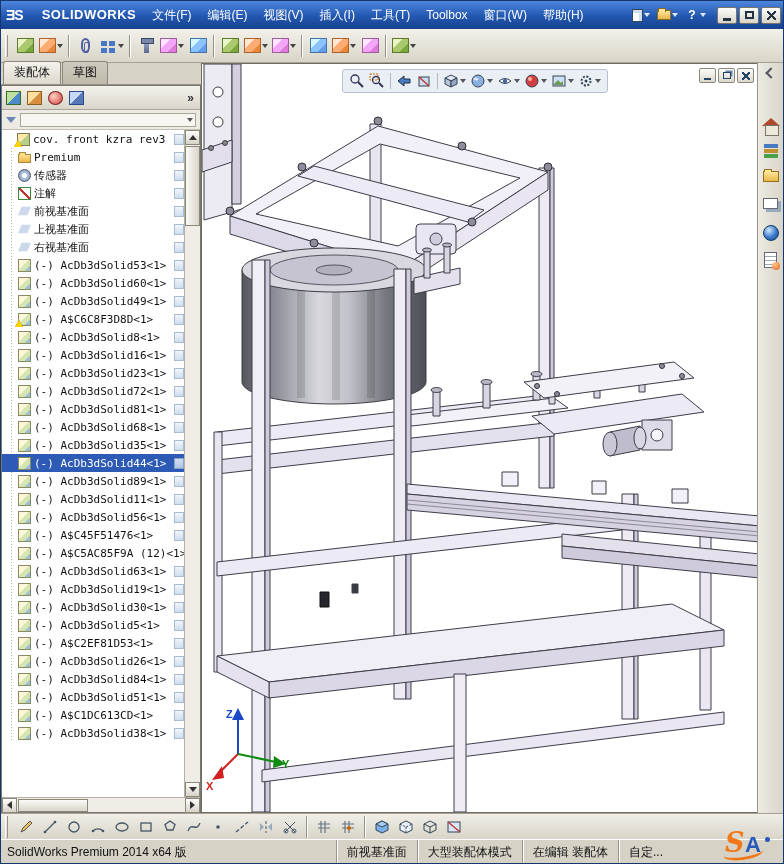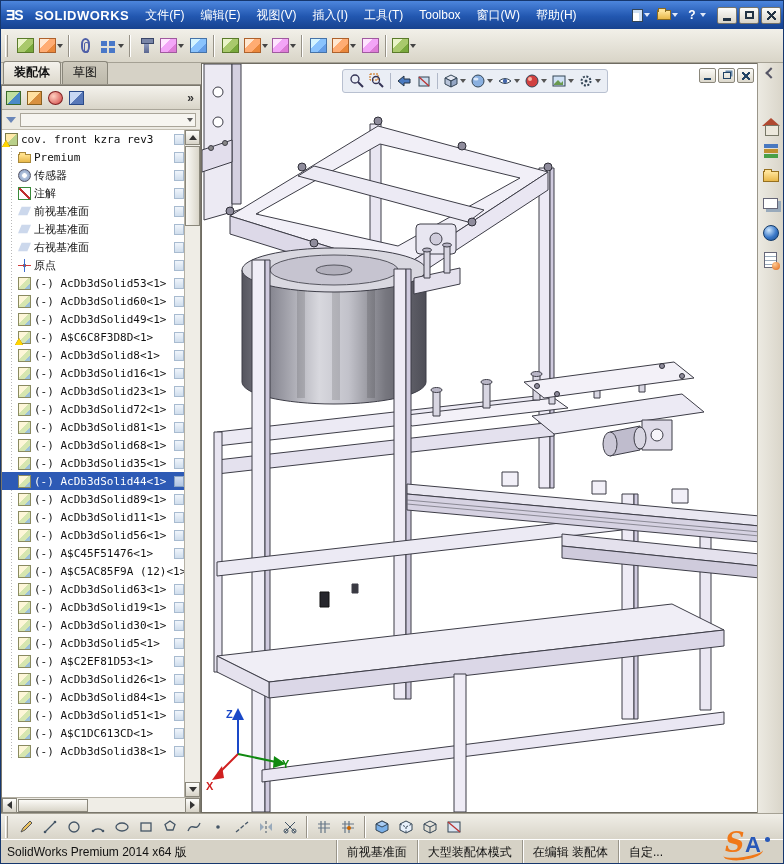--- a/index.html
+++ b/index.html
@@ -2,21 +2,21 @@
 <html><head>
 <meta charset="utf-8">
 <style>
 *{margin:0;padding:0;box-sizing:border-box}
 html,body{background:#888}
 #app{position:relative;width:784px;height:864px;background:#d6d2c6;overflow:hidden;
      font-family:"Liberation Sans",sans-serif;font-size:12px;color:#111;border:1px solid #16376e}
 
 .titlebar{position:absolute;left:0;top:0;width:784px;height:28px;display:flex;align-items:center;
   background:linear-gradient(#4d86dd,#2257b0 55%,#17428f);color:#fff}
-.logo{display:flex;align-items:center;gap:12px;padding:0 8px 0 5px;font-weight:bold}
+.logo{display:flex;gap:19px;padding:0 8px 0 5px;font-weight:bold}
 .logo .mark{font-size:14px;font-weight:bold;color:#fff;letter-spacing:-1px}
 .logo .brand{font-size:13px;letter-spacing:.5px}
 .menus{display:flex;height:100%}
 .menu{padding:0 8px;line-height:28px;cursor:default;white-space:nowrap}
 .quick{margin-left:auto;display:flex;align-items:center;gap:3px;padding-right:4px}
 .qbtn{display:flex;align-items:center;gap:1px;padding:1px 2px}
 .ipage{width:11px;height:13px;background:#fff;border:1px solid #345;box-shadow:inset -3px 3px 0 #cfe0f4}
 .ifold{width:14px;height:10px;background:linear-gradient(#ffe49a,#e8b84a);border:1px solid #8a6a20;position:relative}
 .ifold::before{content:"";position:absolute;top:-3px;left:0;width:6px;height:3px;background:#ffe49a;border:1px solid #8a6a20;border-bottom:none}
 .qhelp{width:14px;text-align:center;font-weight:bold;color:#fff}
@@ -42,39 +42,39 @@
 .c4{filter:hue-rotate(-60deg) saturate(1.3)}
 .iclip{width:9px;height:15px;border:2px solid #5060a8;border-radius:5px/7px;position:relative}
 .iclip::after{content:"";position:absolute;left:1px;top:2px;width:3px;height:9px;border:1px solid #5060a8;border-radius:2px}
 .iblocks{width:6px;height:5px;background:#4a78c8;box-shadow:8px 0 #4a78c8,0 7px #4a78c8,8px 7px #4a78c8;margin:2px 10px 7px 2px}
 .ibolt{width:5px;height:11px;background:linear-gradient(#9aa6c8,#5a6690);position:relative;margin-top:4px}
 .ibolt::before{content:"";position:absolute;top:-4px;left:-3px;width:11px;height:4px;background:#7a86a8;border:1px solid #3a4668}
 
 .leftcol{position:absolute;left:0;top:62px;width:200px;height:750px;background:#d6d2c6}
 .tabs{display:flex;align-items:flex-end;height:22px;padding-left:2px;gap:1px;border-bottom:1px solid #979287}
 .tab{padding:2px 10px 3px;border:1px solid #8a877b;border-bottom:none;background:linear-gradient(#cfcbbe,#bdb9ab);border-radius:3px 3px 0 0}
-.tab.active{background:linear-gradient(#f4f2ec,#ddd9cd);font-weight:bold}
+.tab.active{background:linear-gradient(#f4f2ec,#ddd9cd);font-weight:normal}
 .fmpanel{position:absolute;left:0;top:22px;width:200px;height:728px;border:1px solid #7a776c;background:#fff;display:flex;flex-direction:column}
 .fmhead{height:24px;background:linear-gradient(#f4f2ec,#d9d5c9);border-bottom:1px solid #aaa69a;display:flex;align-items:center;gap:6px;padding:0 4px}
 .fmh-ic{width:15px;height:14px}
 .fm1{background:linear-gradient(135deg,#bfe0a0 50%,#4a8ac8 50%);border:1px solid #3a6a2a}
 .fm2{background:linear-gradient(135deg,#ffe0a0 50%,#d89040 50%);border:1px solid #8a6020}
 .fm3{background:radial-gradient(circle at 35% 35%,#ffd0c0,#d04040);border-radius:50%;border:1px solid #802020}
 .fm4{background:linear-gradient(135deg,#c8d8f4 50%,#5878b8 50%);border:1px solid #2a4a88}
 .fmchev{margin-left:auto;font-weight:bold;color:#333;padding-right:2px}
 .fmfilter{height:20px;display:flex;align-items:center;gap:4px;padding:0 4px;background:#eceae2;border-bottom:1px solid #c4c0b4}
 .funnel{width:0;height:0;border-left:5px solid transparent;border-right:5px solid transparent;border-top:6px solid #6a86b8}
 .ffield{flex:1;height:14px;background:#f6f5f0;border:1px solid #a9a599;display:flex;align-items:center;justify-content:flex-end;padding-right:2px}
 .ffield .tri-d{border-top-color:#555}
 .treewrap{position:relative;flex:1;overflow:hidden;background:#fff}
 .tree{position:absolute;left:0;top:0;width:184px;
   background:repeating-linear-gradient(to bottom,#b9b9b9 0 1px,transparent 1px 3px) 9px 18px/1px calc(100% - 18px) no-repeat;
   font-family:"DejaVu Sans Mono",monospace;font-size:11px}
 .trow{display:flex;align-items:center;height:18px;padding-left:16px;gap:3px;white-space:nowrap;overflow:hidden}
-.trow.root{padding-left:3px}
+.trow.root{padding-left:15px}
 .trow.sel{background:#2d5ab5;color:#fff}
 .ticon{flex:0 0 13px;width:13px;height:13px;position:relative}
 .ticon.asm{background:linear-gradient(135deg,#ffe9a8 50%,#b9d08a 50%);border:1px solid #7c7c4a}
 .ticon.part{background:linear-gradient(135deg,#fdf6d8 45%,#d6e6b0 45% 75%,#9cc0d8 75%);border:1px solid #8a8a60}
 .ticon.folder{height:9px;margin-top:3px;background:linear-gradient(#ffe08a,#e8b84a);border:1px solid #a8883a}
 .ticon.folder::before{content:"";position:absolute;top:-3px;left:0;width:5px;height:2px;background:#ffe08a;border:1px solid #a8883a;border-bottom:none}
 .ticon.sensor{border-radius:50%;border:1px solid #556;background:radial-gradient(circle at 50% 50%,#fff 0 28%,#b8c8e0 30%,#7a90b8)}
 .ticon.annot{border:1px solid #3a8a3a;background:linear-gradient(45deg,transparent 44%,#c03030 44% 56%,transparent 56%),#fff}
 .ticon.plane{background:#ccd8ec;clip-path:polygon(28% 18%,100% 18%,72% 82%,0 82%);filter:drop-shadow(0 0 .6px #556)}
 .ticon.origin{background:
@@ -316,25 +316,20 @@
               <span class="tlabel">上视基准面</span>
               <span class="tstate"></span>
             </div>
 
             <div class="trow">
               <span class="ticon plane"></span>
               <span class="tlabel">右视基准面</span>
               <span class="tstate"></span>
             </div>
 
-            <div class="trow">
-              <span class="ticon origin"></span>
-              <span class="tlabel">原点</span>
-              <span class="tstate"></span>
-            </div>
 
             <div class="trow">
               <span class="ticon part"></span>
               <span class="tlabel">(-) AcDb3dSolid53&lt;1&gt;</span>
               <span class="tstate"></span>
             </div>
 
             <div class="trow">
               <span class="ticon part"></span>
               <span class="tlabel">(-) AcDb3dSolid60&lt;1&gt;</span>

